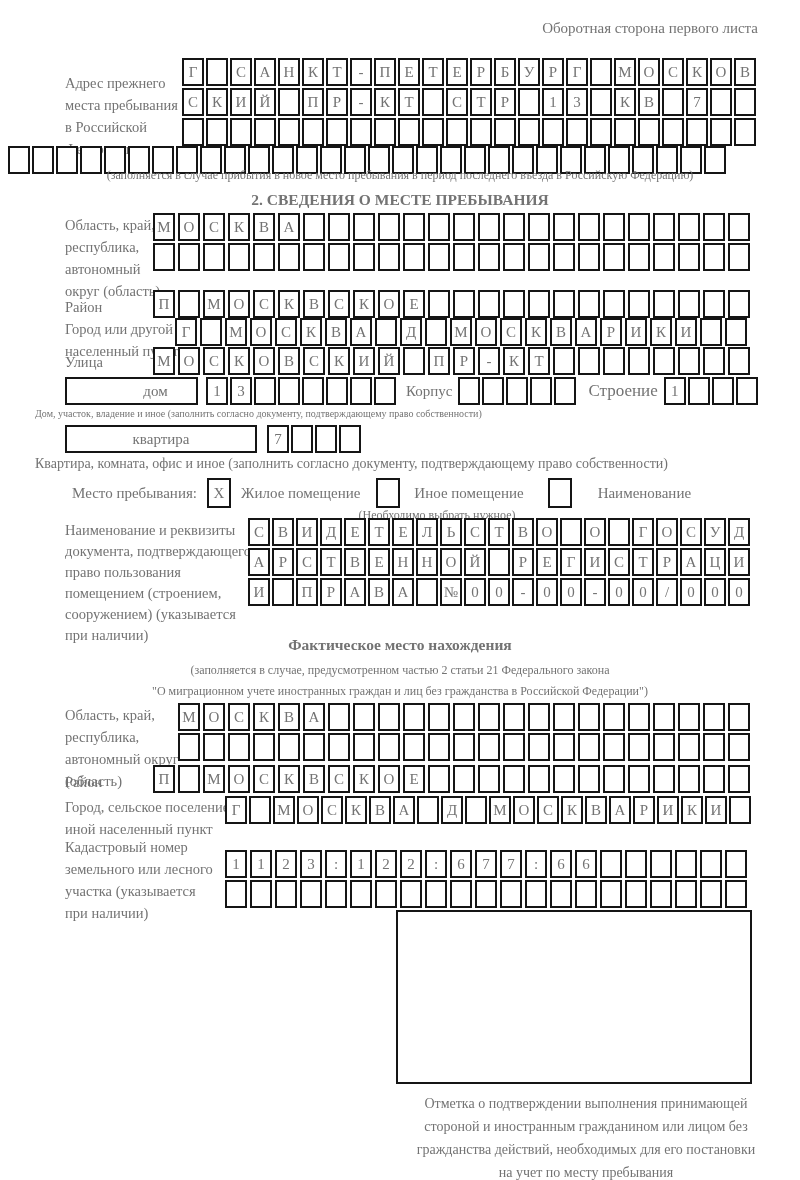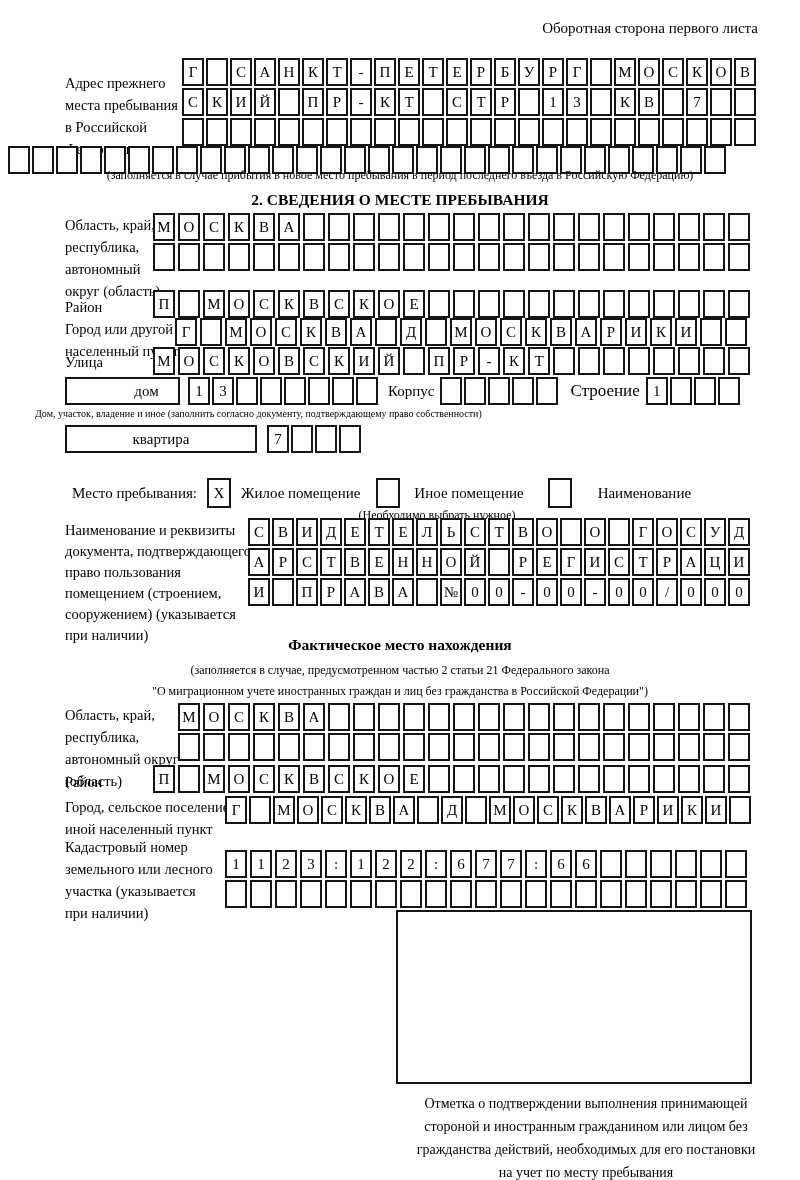--- a/index.html
+++ b/index.html
@@ -1,16 +1,16 @@
 <!DOCTYPE html>
 <html><head>
 <meta charset="utf-8">
 <style>
   html,body{margin:0;padding:0;background:#fff;}
-  .page{position:relative;width:800px;height:1180px;background:#fff;color:#000000;
+  .page{position:relative;width:800px;height:1180px;background:#fff;color:#737373;
         font-family:"Liberation Serif","DejaVu Serif",serif;overflow:hidden;}
   .abs{position:absolute;}
   .lbl{font-size:14.5px;line-height:22px;}
   .lbl.tight{line-height:21px;}
   .cellrow{display:flex;}
   .g2{gap:2px;} .g3{gap:3px;}
   .cell{box-sizing:border-box;flex:0 0 22px;width:22px;height:28px;border:2px solid #151515;
         display:flex;align-items:center;justify-content:center;font-size:15px;background:#fff;}
   .rowstack .cellrow{margin-bottom:2px;}
   .widebox{box-sizing:border-box;height:28px;border:2px solid #151515;display:flex;
@@ -293,21 +293,21 @@
       <span class="cell"></span>
       <span class="cell"></span>
       <span class="cell"></span>
       <span class="cell"></span>
       <span class="cell"></span>
       <span class="cell"></span>
       <span class="cell"></span>
     </div>
 
   <div class="abs inlinerow" style="top:377px;left:65px;">
-    <div class="widebox" style="width:115px;padding-left:48px;">дом</div>
+    <div class="widebox" style="width:133px;padding-left:48px;">дом</div>
     <div class="cellrow g2" style="margin-left:8px;">
         <span class="cell">1</span>
         <span class="cell">3</span>
         <span class="cell"></span>
         <span class="cell"></span>
         <span class="cell"></span>
         <span class="cell"></span>
         <span class="cell"></span>
         <span class="cell"></span>
       </div>
@@ -331,20 +331,21 @@
 
   <div class="abs inlinerow" style="top:425px;left:65px;">
     <div class="widebox" style="width:192px;">квартира</div>
     <div class="cellrow g2" style="margin-left:10px;">
         <span class="cell">7</span>
         <span class="cell"></span>
         <span class="cell"></span>
         <span class="cell"></span>
       </div>
   </div>
+  <div class="abs" style="top:456px;left:35px;font-size:14px;">Квартира, комната, офис и иное (заполнить согласно документу, подтверждающему право собственности)</div>
 
   <div class="abs inlinerow" style="top:478px;left:65px;margin-left:7px;">
     <div class="lbl" style="font-size:15px;">Место пребывания:</div>
     <div class="checkbox" style="margin-left:10px;">X</div>
     <div class="lbl" style="margin-left:10px;font-size:15px;">Жилое помещение</div>
     <div class="checkbox" style="margin-left:16px;"></div>
     <div class="lbl" style="margin-left:14px;font-size:15px;">Иное помещение</div>
     <div class="checkbox" style="margin-left:24px;"></div>
     <div class="lbl" style="margin-left:26px;font-size:15px;">Наименование</div>
   </div>

